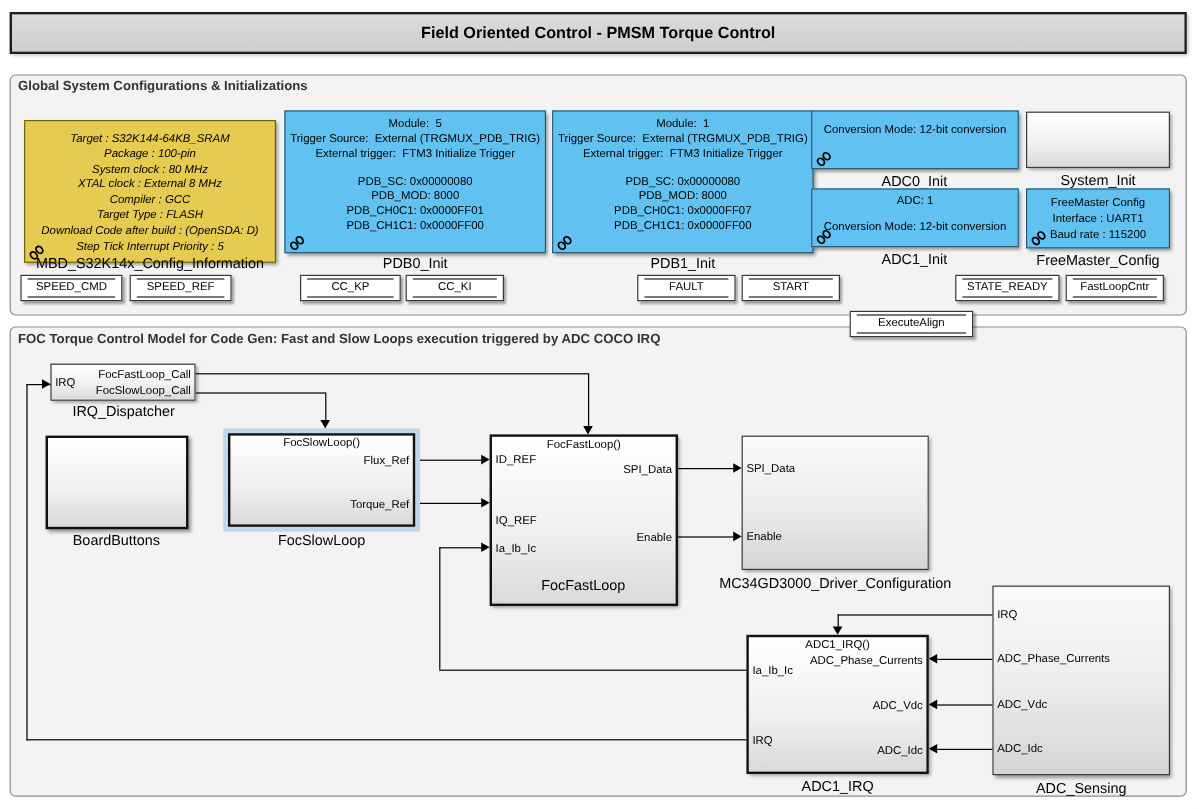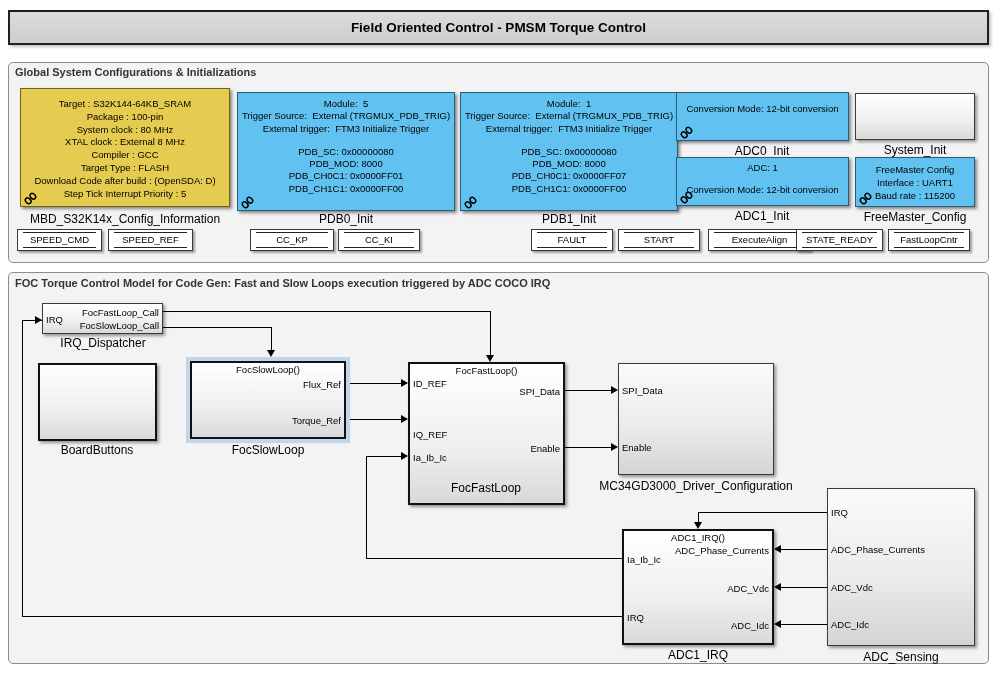--- a/index.html
+++ b/index.html
@@ -103,21 +103,21 @@
   <div class="wv" style="left:698px;top:512px;height:11px;"></div>
   <div class="ar ar-d" style="left:694px;top:522px;"></div>
 
   <div class="wh" style="left:781px;top:549px;width:46px;"></div>
   <div class="ar ar-l" style="left:774px;top:545px;"></div>
   <div class="wh" style="left:781px;top:587px;width:46px;"></div>
   <div class="ar ar-l" style="left:774px;top:583px;"></div>
   <div class="wh" style="left:781px;top:624px;width:46px;"></div>
   <div class="ar ar-l" style="left:774px;top:620px;"></div>
 
-  <div class="blk yellow ctr pad-mbd" style="left:20px;top:88px;width:210px;height:119px;">
+  <div class="blk yellow ctr pad-mbd" style="left:20px;top:100px;width:210px;height:119px;font-style:italic;">
     <div class="pline">Target : S32K144-64KB_SRAM</div>
     <div class="pline">Package : 100-pin</div>
     <div class="pline">System clock : 80 MHz</div>
     <div class="pline">XTAL clock : External 8 MHz</div>
     <div class="pline">Compiler : GCC</div>
     <div class="pline">Target Type : FLASH</div>
     <div class="pline">Download Code after build : (OpenSDA: D)</div>
     <div class="pline">Step Tick Interrupt Priority : 5</div>
     <svg class="linkicon" viewBox="0 0 13 13">
         <g fill="none" stroke="#000" stroke-width="1.5">
@@ -214,21 +214,21 @@
     </div>
   <div class="ds" style="left:338px;width:82px;">
       <div class="ds-in">CC_KI</div>
     </div>
   <div class="ds" style="left:531px;width:82px;">
       <div class="ds-in">FAULT</div>
     </div>
   <div class="ds" style="left:618px;width:82px;">
       <div class="ds-in">START</div>
     </div>
-  <div class="ds" style="left:708px;width:103px;">
+  <div class="ds" style="left:708px;width:103px;margin-top:30px;">
       <div class="ds-in">ExecuteAlign</div>
     </div>
   <div class="ds" style="left:796px;width:87px;">
       <div class="ds-in">STATE_READY</div>
     </div>
   <div class="ds" style="left:888px;width:82px;">
       <div class="ds-in">FastLoopCntr</div>
     </div>
 
   <div class="blk wgrad" style="left:42px;top:303px;width:121px;height:31px;">

